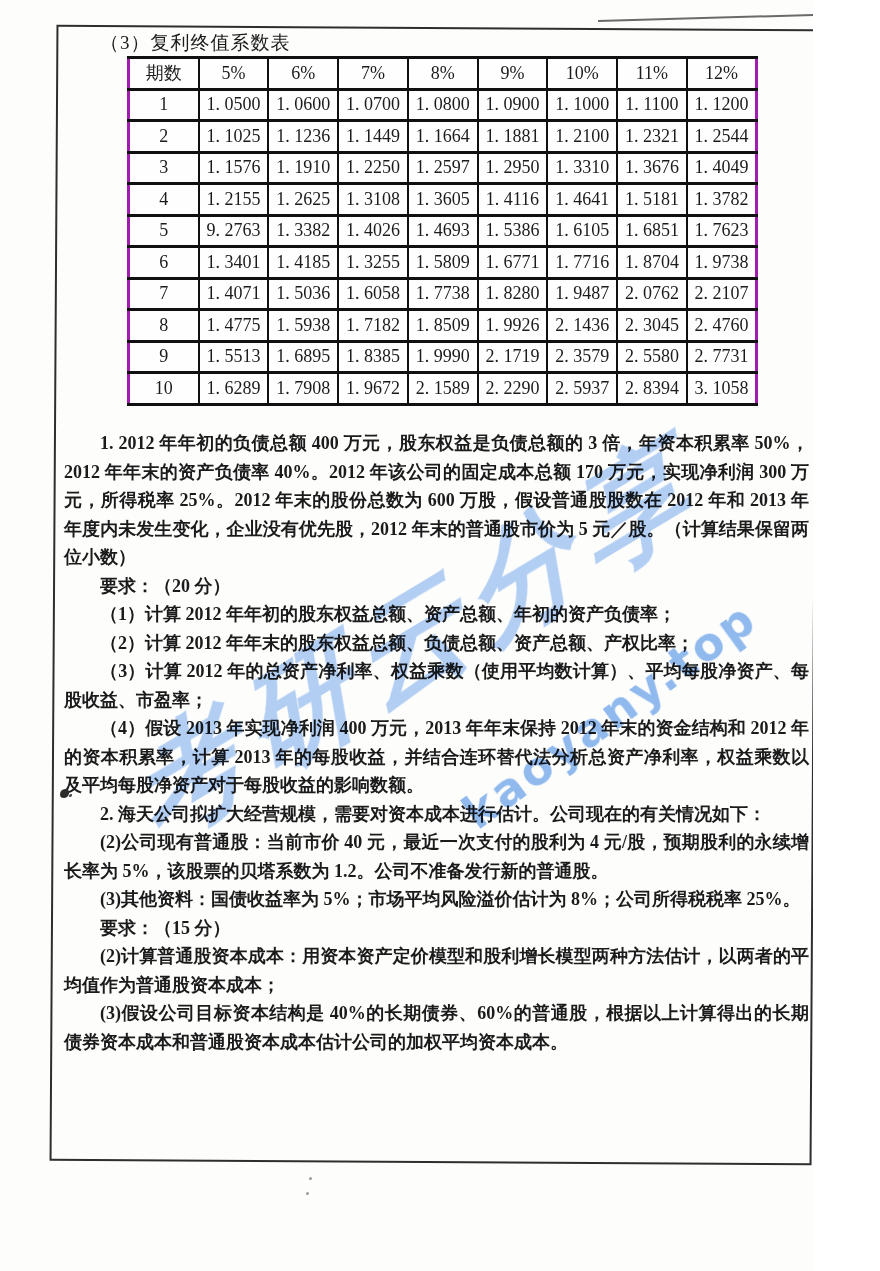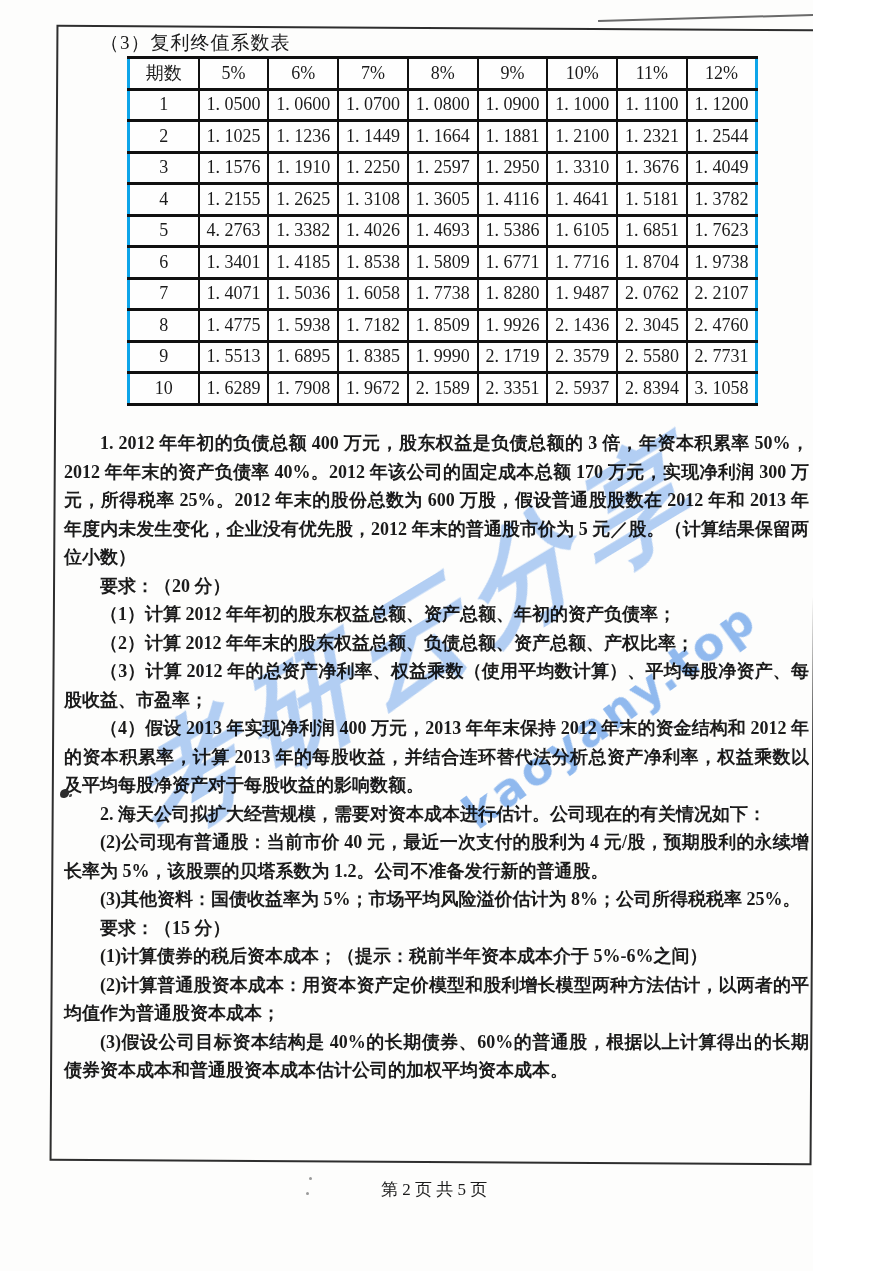--- a/index.html
+++ b/index.html
@@ -18,21 +18,21 @@
     position:absolute; left:598px; top:16px; width:285px; height:0;
     border-top:2px solid #6a6a6a; transform:rotate(-1.6deg);
   }
   .doc-title {
     position:absolute; left:100px; top:30px;
     font-size:19px; letter-spacing:1px;
   }
   table.coef {
     position:absolute; left:127px; top:56px;
     width:628px; border-collapse:collapse; table-layout:fixed;
-    border:3px solid #0ea5e9;
+    border:3px solid #a21caf;
   }
   table.coef th, table.coef td {
     border:2px solid #101010; border-top-width:3px; border-bottom-width:3px;
     text-align:center; vertical-align:middle;
     font-size:18px; font-weight:normal; height:31.5px; padding:0;
     white-space:nowrap; background:#fefefe;
   }
   .body-text {
     position:absolute; left:64px; top:429px; width:745px;
     font-size:18px; line-height:28.5px; text-align:justify;font-weight:bold;
@@ -136,34 +136,34 @@
           <td>1. 2625</td>
           <td>1. 3108</td>
           <td>1. 3605</td>
           <td>1. 4116</td>
           <td>1. 4641</td>
           <td>1. 5181</td>
           <td>1. 3782</td>
         </tr>
         <tr>
           <td>5</td>
-          <td>4. 2763</td>
+          <td>9. 2763</td>
           <td>1. 3382</td>
           <td>1. 4026</td>
           <td>1. 4693</td>
           <td>1. 5386</td>
           <td>1. 6105</td>
           <td>1. 6851</td>
           <td>1. 7623</td>
         </tr>
         <tr>
           <td>6</td>
           <td>1. 3401</td>
           <td>1. 4185</td>
-          <td>1. 8538</td>
+          <td>1. 3255</td>
           <td>1. 5809</td>
           <td>1. 6771</td>
           <td>1. 7716</td>
           <td>1. 8704</td>
           <td>1. 9738</td>
         </tr>
         <tr>
           <td>7</td>
           <td>1. 4071</td>
           <td>1. 5036</td>
@@ -195,47 +195,45 @@
           <td>2. 3579</td>
           <td>2. 5580</td>
           <td>2. 7731</td>
         </tr>
         <tr>
           <td>10</td>
           <td>1. 6289</td>
           <td>1. 7908</td>
           <td>1. 9672</td>
           <td>2. 1589</td>
-          <td>2. 3351</td>
+          <td>2. 2290</td>
           <td>2. 5937</td>
           <td>2. 8394</td>
           <td>3. 1058</td>
         </tr>
       </tbody>
   </table>
 
   <div class="body-text">
     <p>1. 2012 年年初的负债总额 400 万元，股东权益是负债总额的 3 倍，年资本积累率 50%，2012 年年末的资产负债率 40%。2012 年该公司的固定成本总额 170 万元，实现净利润 300 万元，所得税率 25%。2012 年末的股份总数为 600 万股，假设普通股股数在 2012 年和 2013 年年度内未发生变化，企业没有优先股，2012 年末的普通股市价为 5 元／股。（计算结果保留两位小数）</p>
     <p>要求：（20 分）</p>
     <p>（1）计算 2012 年年初的股东权益总额、资产总额、年初的资产负债率；</p>
     <p>（2）计算 2012 年年末的股东权益总额、负债总额、资产总额、产权比率；</p>
     <p>（3）计算 2012 年的总资产净利率、权益乘数（使用平均数计算）、平均每股净资产、每股收益、市盈率；</p>
     <p class="item-4">（4）假设 2013 年实现净利润 400 万元，2013 年年末保持 2012 年末的资金结构和 2012 年的资本积累率，计算 2013 年的每股收益，并结合连环替代法分析总资产净利率，权益乘数以及平均每股净资产对于每股收益的影响数额。</p>
 
     <p class="p2-block">2. 海天公司拟扩大经营规模，需要对资本成本进行估计。公司现在的有关情况如下：</p>
     <p>(2)公司现有普通股：当前市价 40 元，最近一次支付的股利为 4 元/股，预期股利的永续增长率为 5%，该股票的贝塔系数为 1.2。公司不准备发行新的普通股。</p>
     <p>(3)其他资料：国债收益率为 5%；市场平均风险溢价估计为 8%；公司所得税税率 25%。</p>
     <p>要求：（15 分）</p>
-    <p>(1)计算债券的税后资本成本；（提示：税前半年资本成本介于 5%-6%之间）</p>
     <p>(2)计算普通股资本成本：用资本资产定价模型和股利增长模型两种方法估计，以两者的平均值作为普通股资本成本；</p>
     <p>(3)假设公司目标资本结构是 40%的长期债券、60%的普通股，根据以上计算得出的长期债券资本成本和普通股资本成本估计公司的加权平均资本成本。</p>
   </div>
 
   <div class="ink-mark"></div>
   <div class="speck speck-1"></div>
   <div class="speck speck-2"></div>
 
   <div class="wm wm-cn">考研云分享</div>
   <div class="wm wm-en">kaoyany.top</div>
 
-  <div class="footer">第 2 页 共 5 页</div>
 
 </div>
 
 </body></html>

